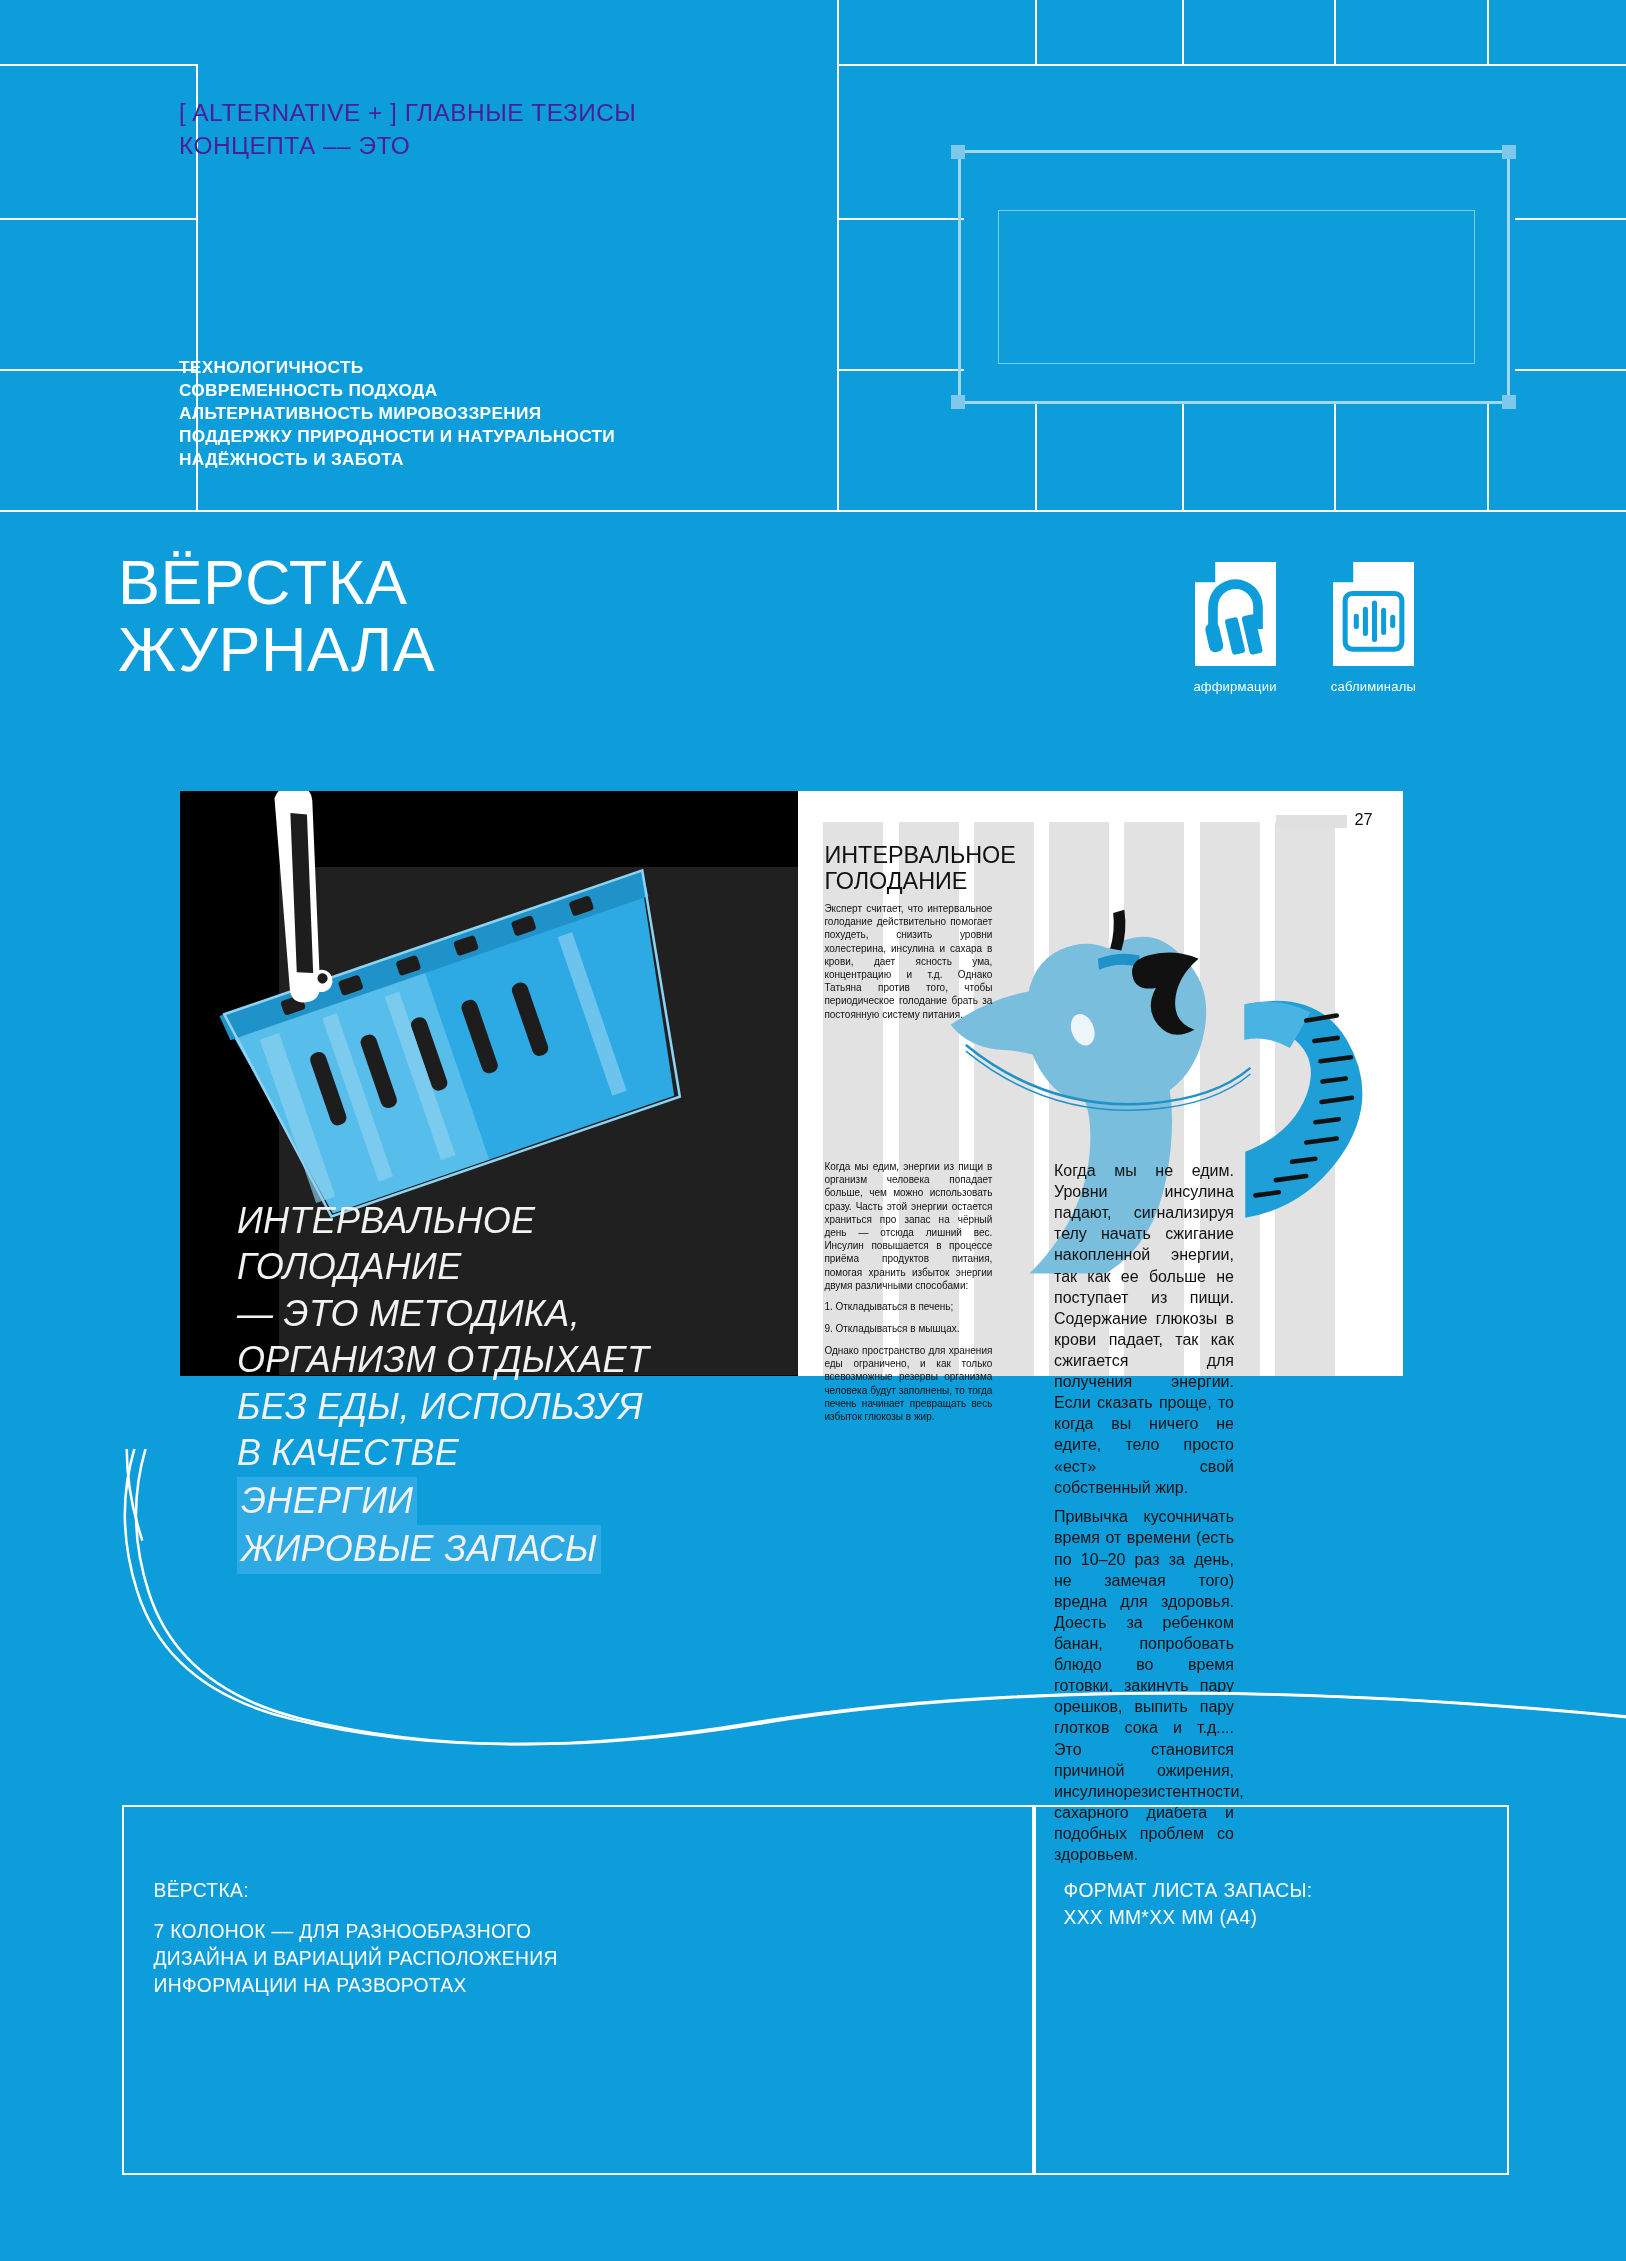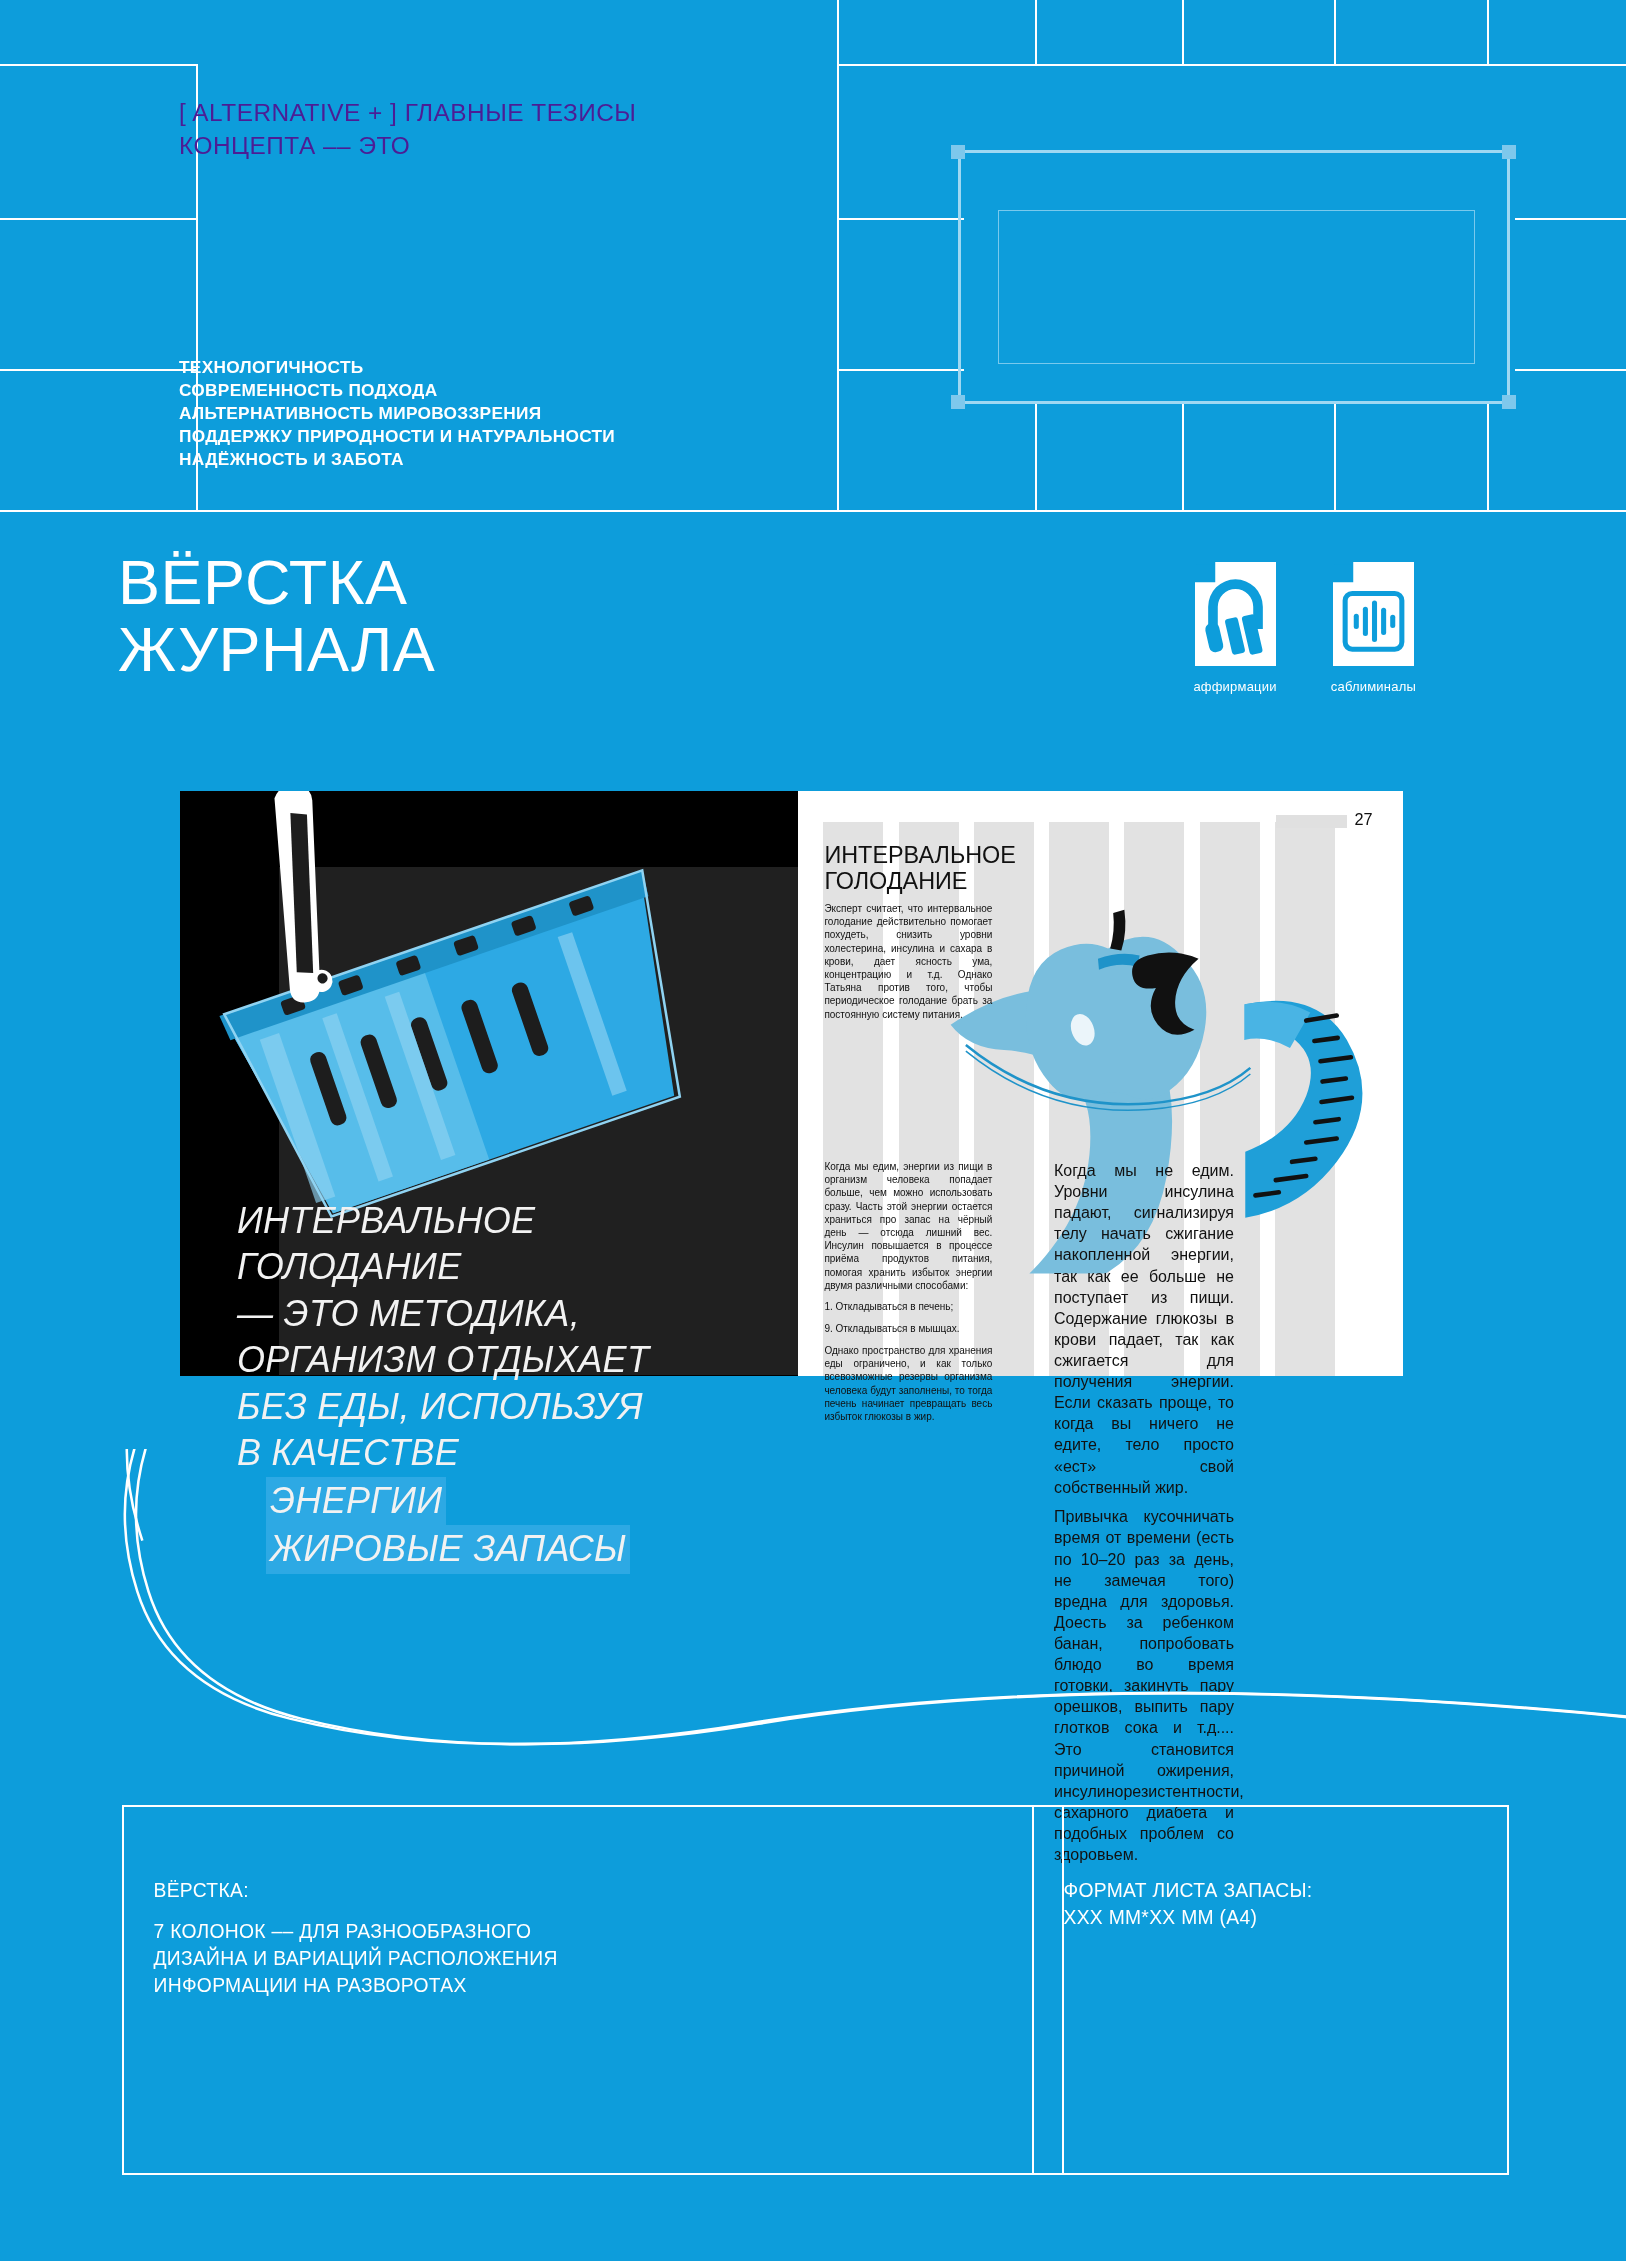--- a/index.html
+++ b/index.html
@@ -64,21 +64,21 @@
   
   .spread{position:absolute;left:180px;top:791px;width:1223px;height:585px;}
   .page-left{position:absolute;left:0;top:0;width:618px;height:585px;background:#000;}
   .basket-box{position:absolute;left:99px;top:76px;width:519px;height:508px;background:#202020;}
   .lp-head{
     position:absolute;left:57px;top:407px;width:554px;
     color:#f2f2f2;font-size:36px;line-height:1.29;font-style:italic;
     font-weight:400;letter-spacing:0.3px;
   }
   .lp-head span{display:block;}
-  .lp-head .ln-hl{background:#2da9e4;display:inline-block;padding:1px 4.1px;margin-left:29px;}
+  .lp-head .ln-hl{background:#2da9e4;display:inline-block;padding:1px 4.1px;}
 
   .page-right{position:absolute;left:618px;top:0;width:605px;height:585px;background:#fff;}
   .col-stripes{position:absolute;left:0;top:30.5px;width:605px;height:554px;}
   .stripe{position:absolute;top:0;height:100%;background:#e2e2e2;}
 
   .pg-num-bar{position:absolute;right:56px;top:24.4px;width:71px;height:12.2px;background:#e0e0e0;}
   .pg-num{position:absolute;right:30.5px;top:19.3px;color:#111;font-size:16.3px;}
 
   .rp-title{
     position:absolute;left:26.4px;top:52px;width:219px;
@@ -98,21 +98,21 @@
     position:absolute;left:256px;top:369px;width:180px;
     color:#111;font-size:16px;line-height:1.32;text-align:justify;
   }
   .rp-colA p,.rp-colB p{margin:0 0 8.6px 0;}
   .rp-colA p:last-child,.rp-colB p:last-child{margin-bottom:0;}
 
   
   .box{
     position:absolute;border:2px solid #ffffff;
   }
-  .box-l{left:122px;top:1805px;width:910px;height:366px;padding-left:28px;}
+  .box-l{left:122px;top:1805px;width:910px;height:366px;}
   .box-r{left:1032px;top:1805px;width:473px;height:366px;}
   .box-txt{
     position:absolute;left:29.5px;top:70px;width:92%;
     color:#fff;font-size:19.3px;line-height:1.42;letter-spacing:0.3px;
   }
   .box-txt div{white-space:nowrap;}
 
   
   .curve{position:absolute;left:0;top:1449px;width:1627px;height:407px;pointer-events:none;}
 </style>

